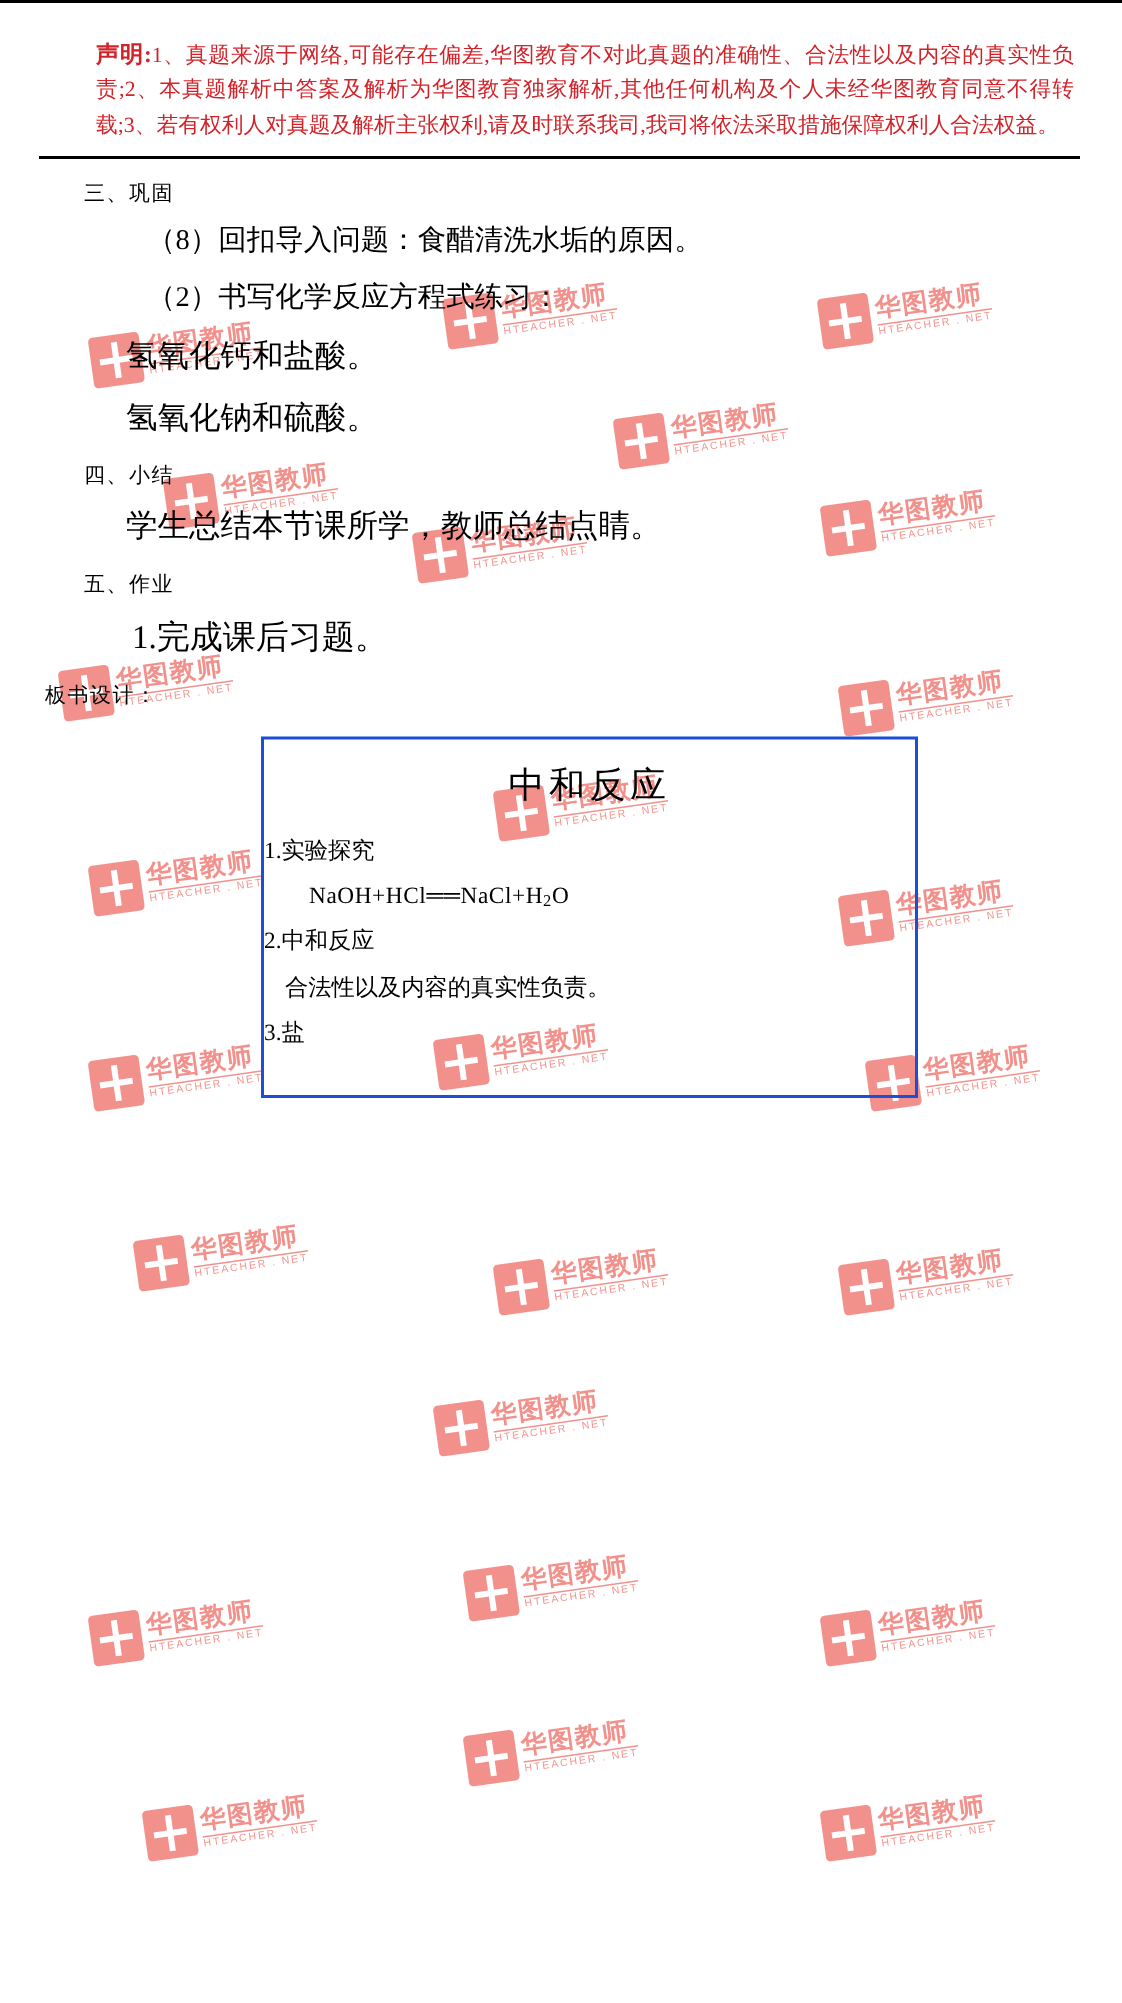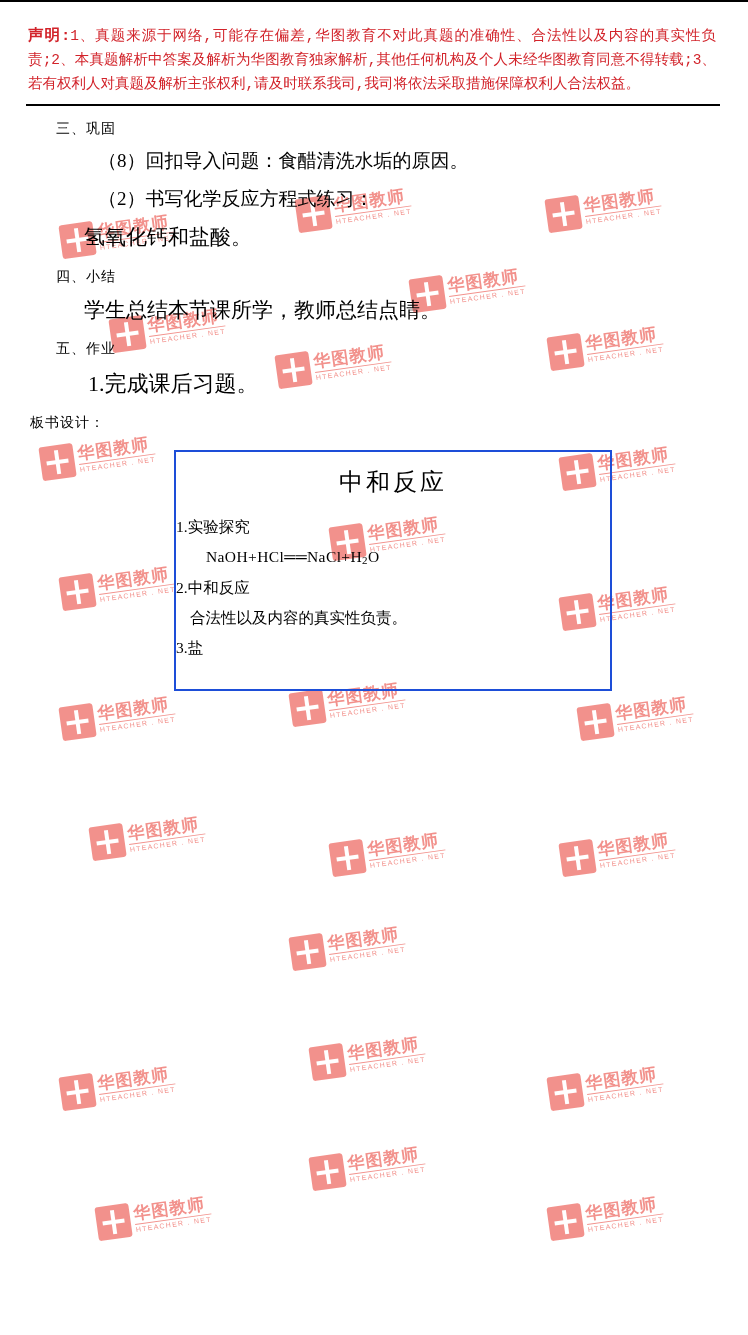--- a/index.html
+++ b/index.html
@@ -87,25 +87,26 @@
   }
 
   
   .content {
     position: relative;
     z-index: 10;
     padding: 22px 28px 0 26px;
   }
   .disclaimer {
     color: #d2232a;
-    font-family: Liberation Mono, monospace;
+    font-family: Liberation Serif, serif;
     font-size: 14.5px;
     line-height: 1.62;
     text-align: justify;
     padding: 0 4px 0 2px;
+    margin-left: 36px;
   }
   .disclaimer .lead {
     font-weight: bold;
     font-size: 15.5px;
   }
   .rule {
     border: none;
     border-top: 2px solid #000;
     margin: 8px 0 6px 0;
   }
@@ -363,20 +364,21 @@
     <div class="disclaimer">
       <span class="lead">声明:</span><span>1、真题来源于网络,可能存在偏差,华图教育不对此真题的准确性、合法性以及内容的真实性负责;2、本真题解析中答案及解析为华图教育独家解析,其他任何机构及个人未经华图教育同意不得转载;3、若有权利人对真题及解析主张权利,请及时联系我司,我司将依法采取措施保障权利人合法权益。</span>
     </div>
 
     <hr class="rule">
 
     <div class="h-section">三、巩固</div>
     <div class="p-indent2">（8）回扣导入问题：食醋清洗水垢的原因。</div>
     <div class="p-indent2">（2）书写化学反应方程式练习：</div>
     <div class="p-indent1">氢氧化钙和盐酸。</div>
+    <div class="p-indent1">氢氧化钠和硫酸。</div>
 
     <div class="h-section">四、小结</div>
     <div class="p-indent1">学生总结本节课所学，教师总结点睛。</div>
 
     <div class="h-section">五、作业</div>
     <div class="p-indent-num">1.完成课后习题。</div>
 
     <div class="h-section flush">板书设计：</div>
 
     <div class="board-wrap">

